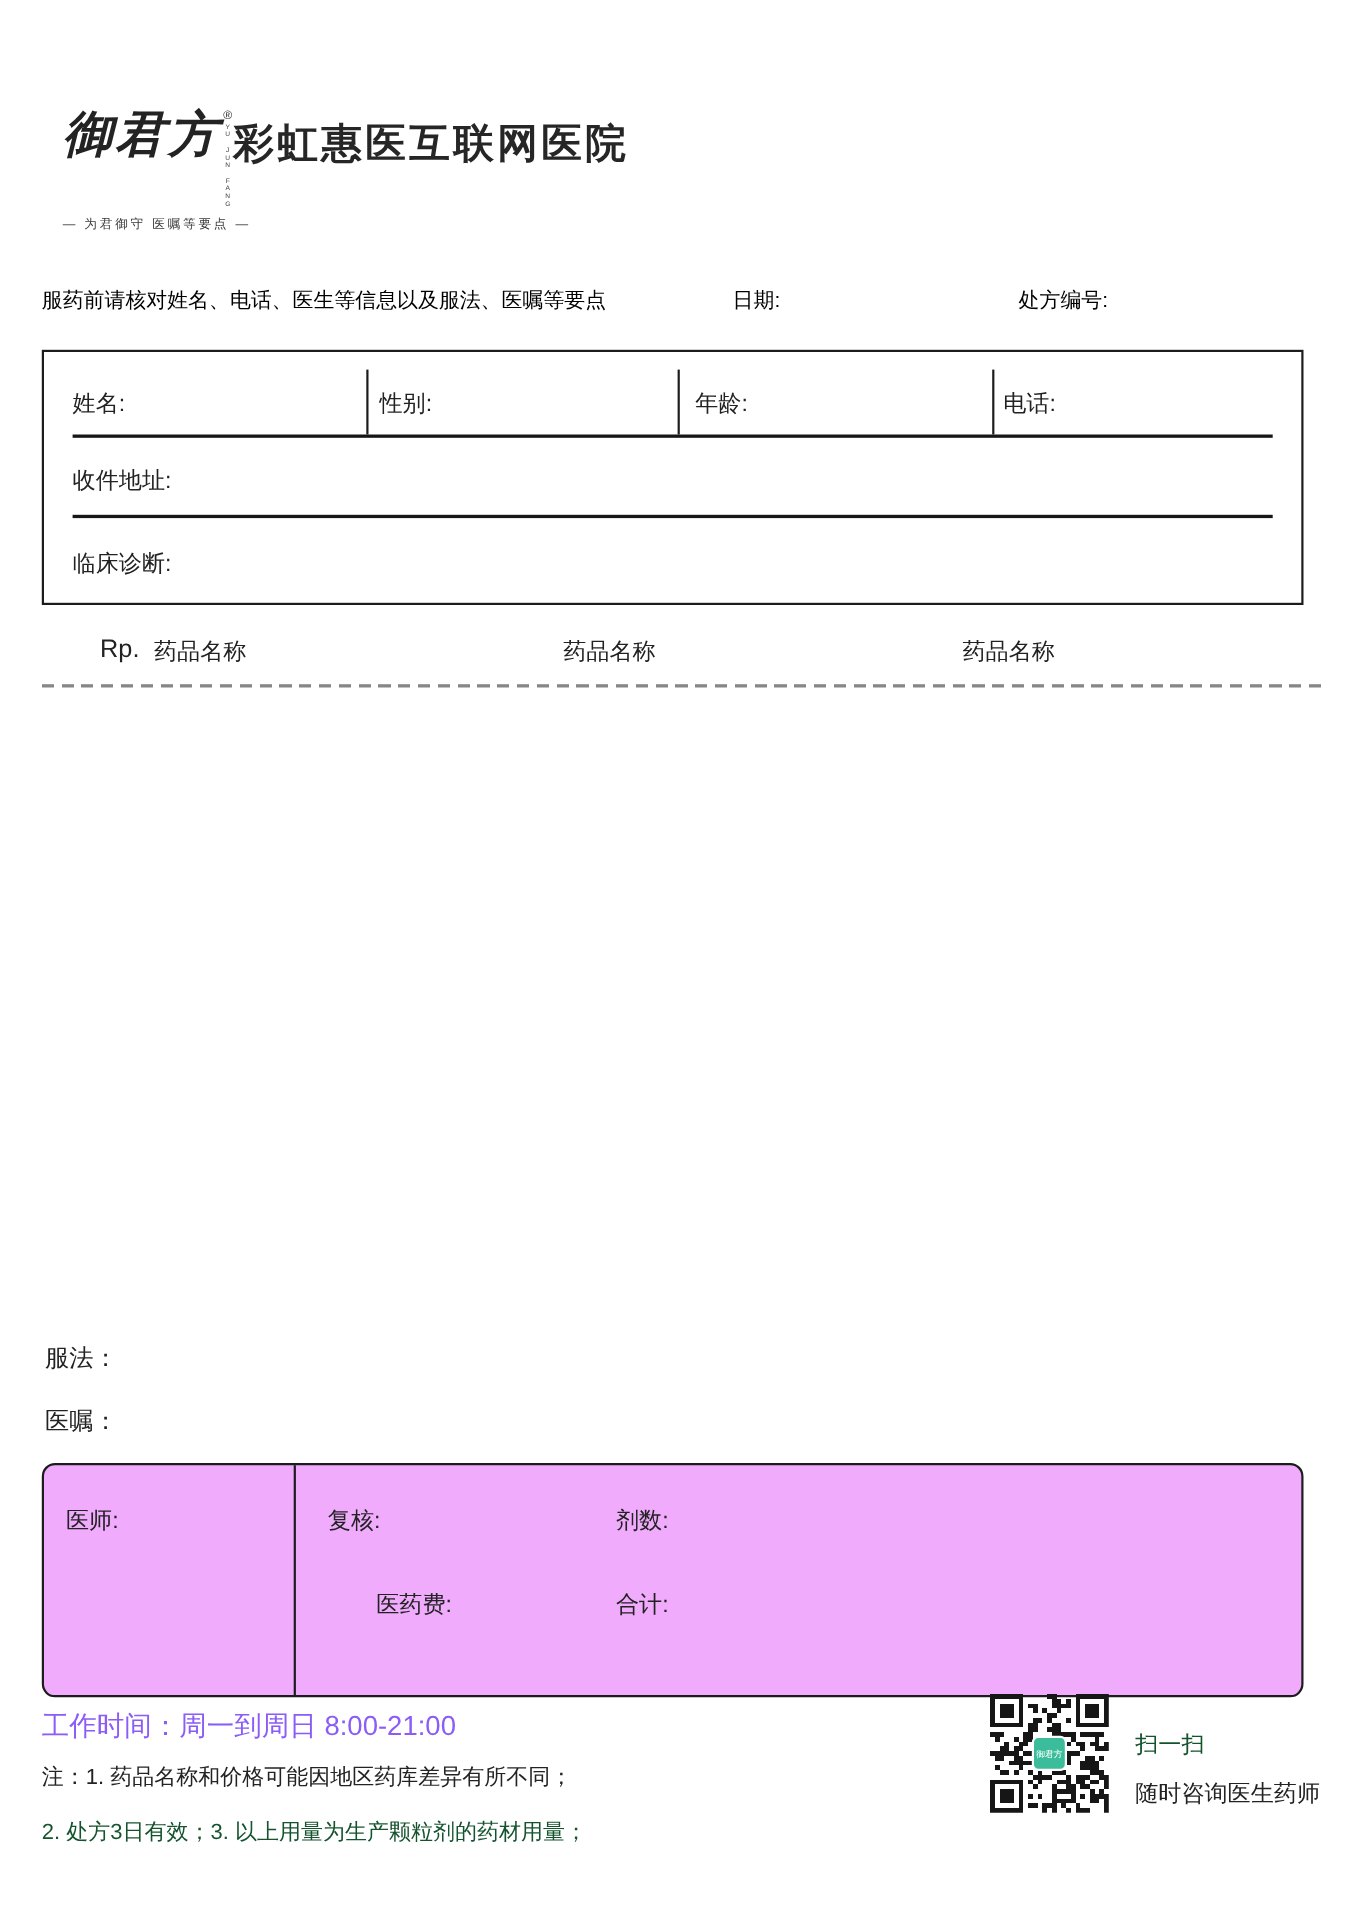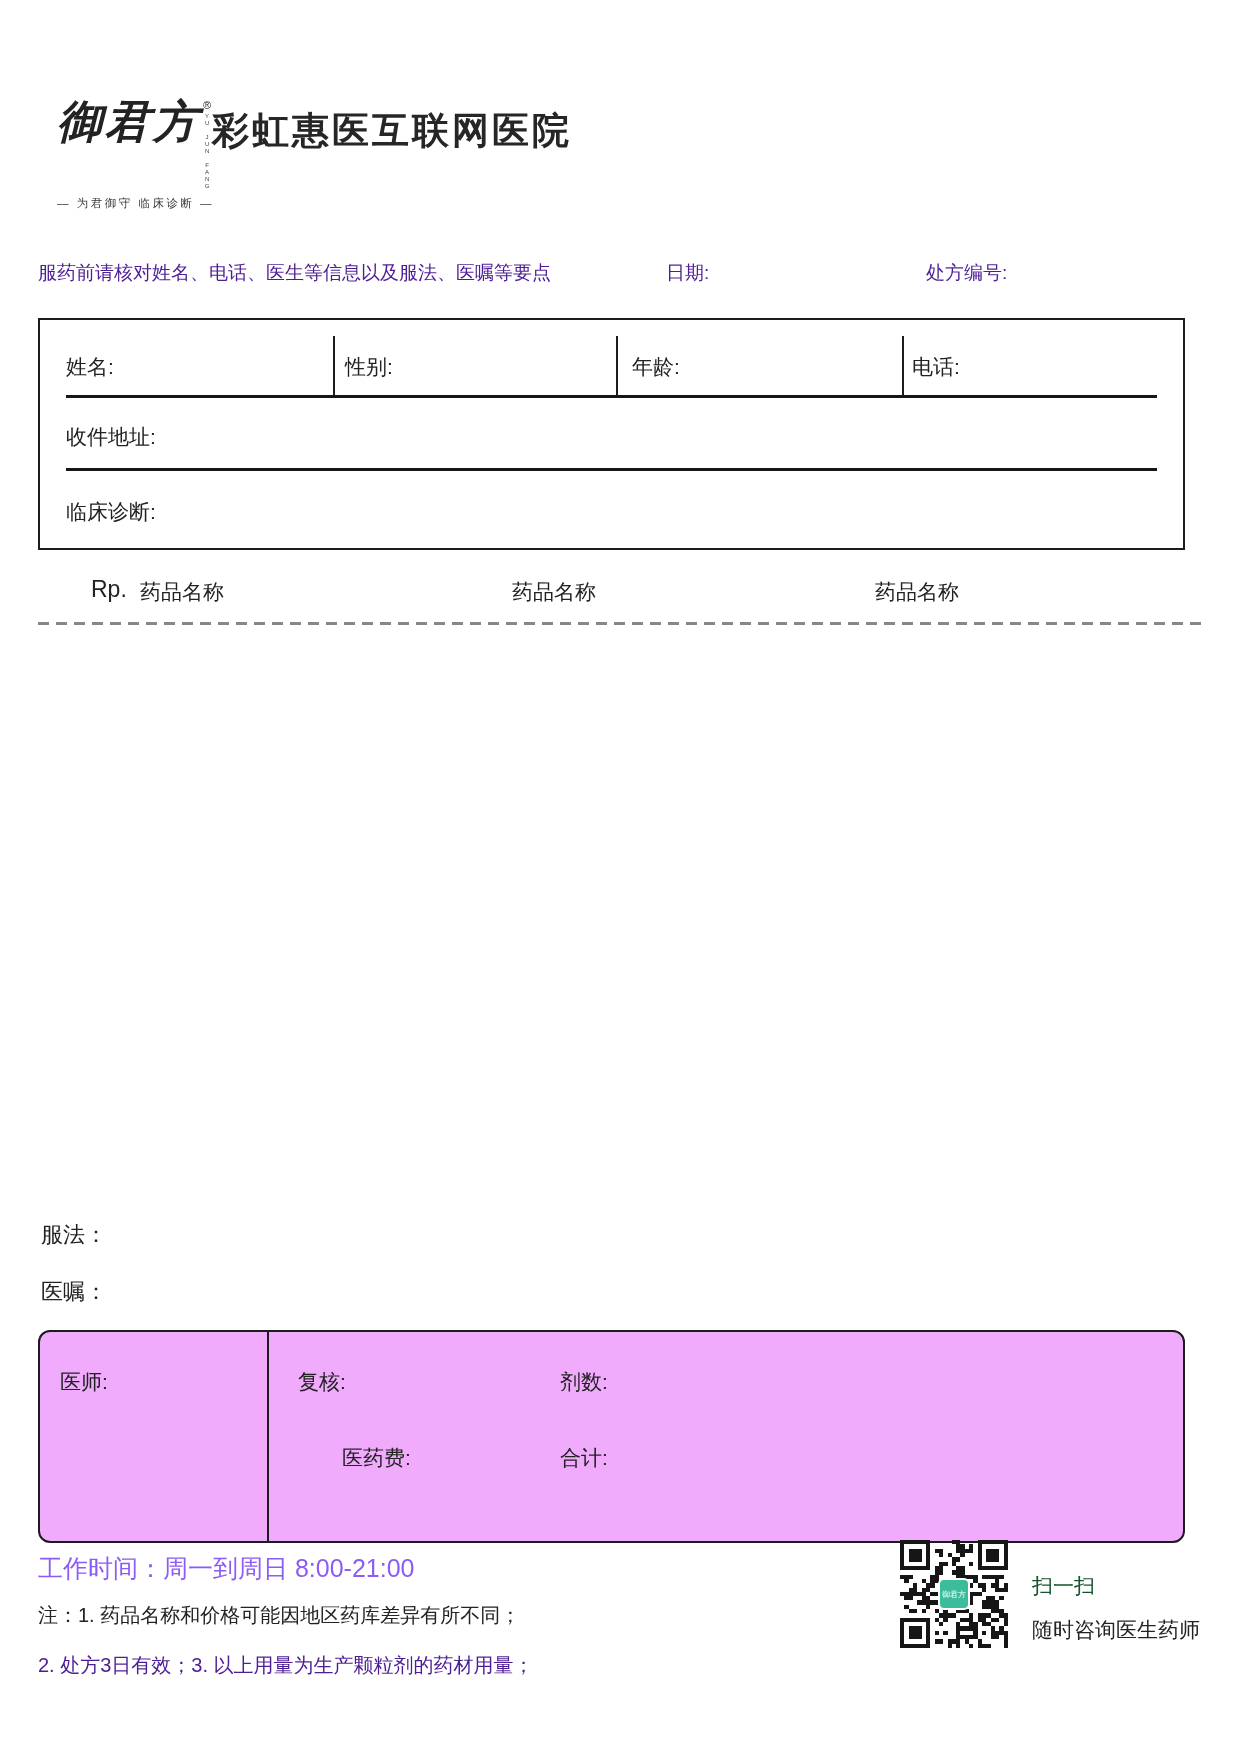--- a/index.html
+++ b/index.html
@@ -30,21 +30,21 @@
     white-space:nowrap;
   }
   .hospital-title {
     left:212px; top:106px;
     font-family:"DejaVu Sans", sans-serif;
     font-size:37px; font-weight:900; letter-spacing:3px; color:#262626;
   }
   .notice      { left:38px;  top:260px; }
   .date-label  { left:666px; top:260px; }
   .rxno-label  { left:926px; top:260px; }
-  .lbl { font-size:19px; color:#4c1d95; }
+  .lbl { font-size:19px; color:#000000; }
 
   
   .patient-box {
     left:38px; top:318px; width:1147px; height:232px;
     border:2.5px solid #1c1c1c; border-radius:0; background:#fff;
   }
   .p-label { position:absolute; font-size:21px; color:#222; }
   .p-name    { left:26px;  top:33px; }
   .p-gender  { left:305px; top:33px; }
   .p-age     { left:592px; top:33px; }
@@ -78,21 +78,21 @@
   .s-label { position:absolute; font-size:21px; color:#222; }
   .s-doctor { left:20px;  top:36px; }
   .s-review { left:258px; top:36px; }
   .s-doses  { left:520px; top:36px; }
   .s-fee    { left:258px; top:112px;margin-left:44px; }
   .s-total  { left:520px; top:112px; }
 
   
   .work-time { left:38px; top:1552px; font-size:25px; color:#8b5cf6; }
   .note1     { left:38px; top:1602px; font-size:20px; color:#232323; }
-  .note2     { left:38px; top:1652px; font-size:20px; color:#4c1d95; }
+  .note2     { left:38px; top:1652px; font-size:20px; color:#14532d; }
 
   .qr-block { left:900px; top:1540px; width:108px; height:108px; }
   .qr-block svg { display:block; }
   .qr-center-logo {
     position:absolute; left:38px; top:38px; width:32px; height:32px;
     border-radius:6px; border:2px solid #ffffff; display:flex;
     align-items:center; justify-content:center;
     font-size:8px; color:#ffffff; letter-spacing:0;
   }
   .scan-label   { left:1032px; top:1572px; font-size:21px; color:#14532d; }
@@ -104,21 +104,21 @@
 <div class="page">
 
   <div class="abs brand">
     <div class="brand-row">
       <div class="logo-cn">御君方</div>
       <div class="logo-side">
         <span class="reg-mark">®</span>
         <span class="logo-vert">YU JUN FANG</span>
       </div>
     </div>
-    <div class="tagline">— 为君御守 临床诊断 —</div>
+    <div class="tagline">— 为君御守 医嘱等要点 —</div>
   </div>
   <div class="abs hospital-title">彩虹惠医互联网医院</div>
 
   <div class="abs notice lbl">服药前请核对姓名、电话、医生等信息以及服法、医嘱等要点</div>
   <div class="abs date-label lbl">日期:</div>
   <div class="abs rxno-label lbl">处方编号:</div>
 
   <div class="abs patient-box">
     <span class="p-label p-name">姓名:</span>
     <span class="p-label p-gender">性别:</span>

